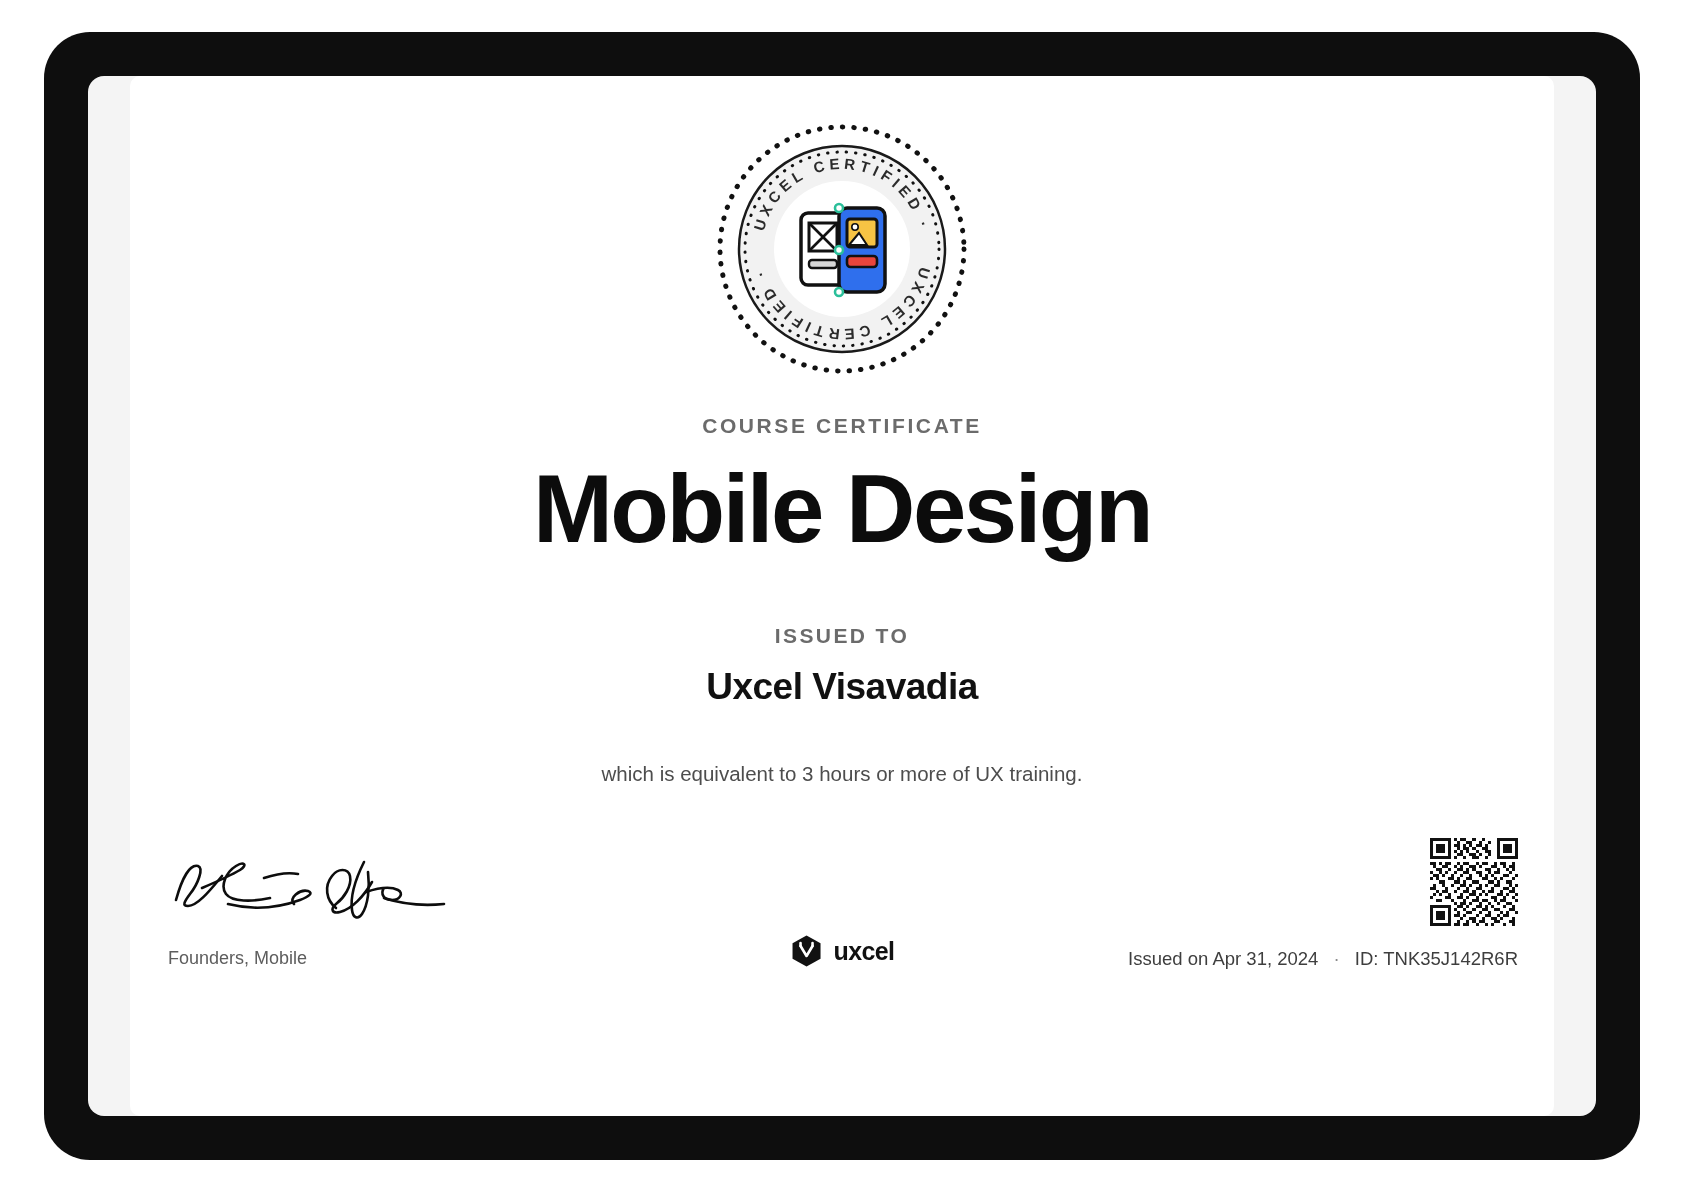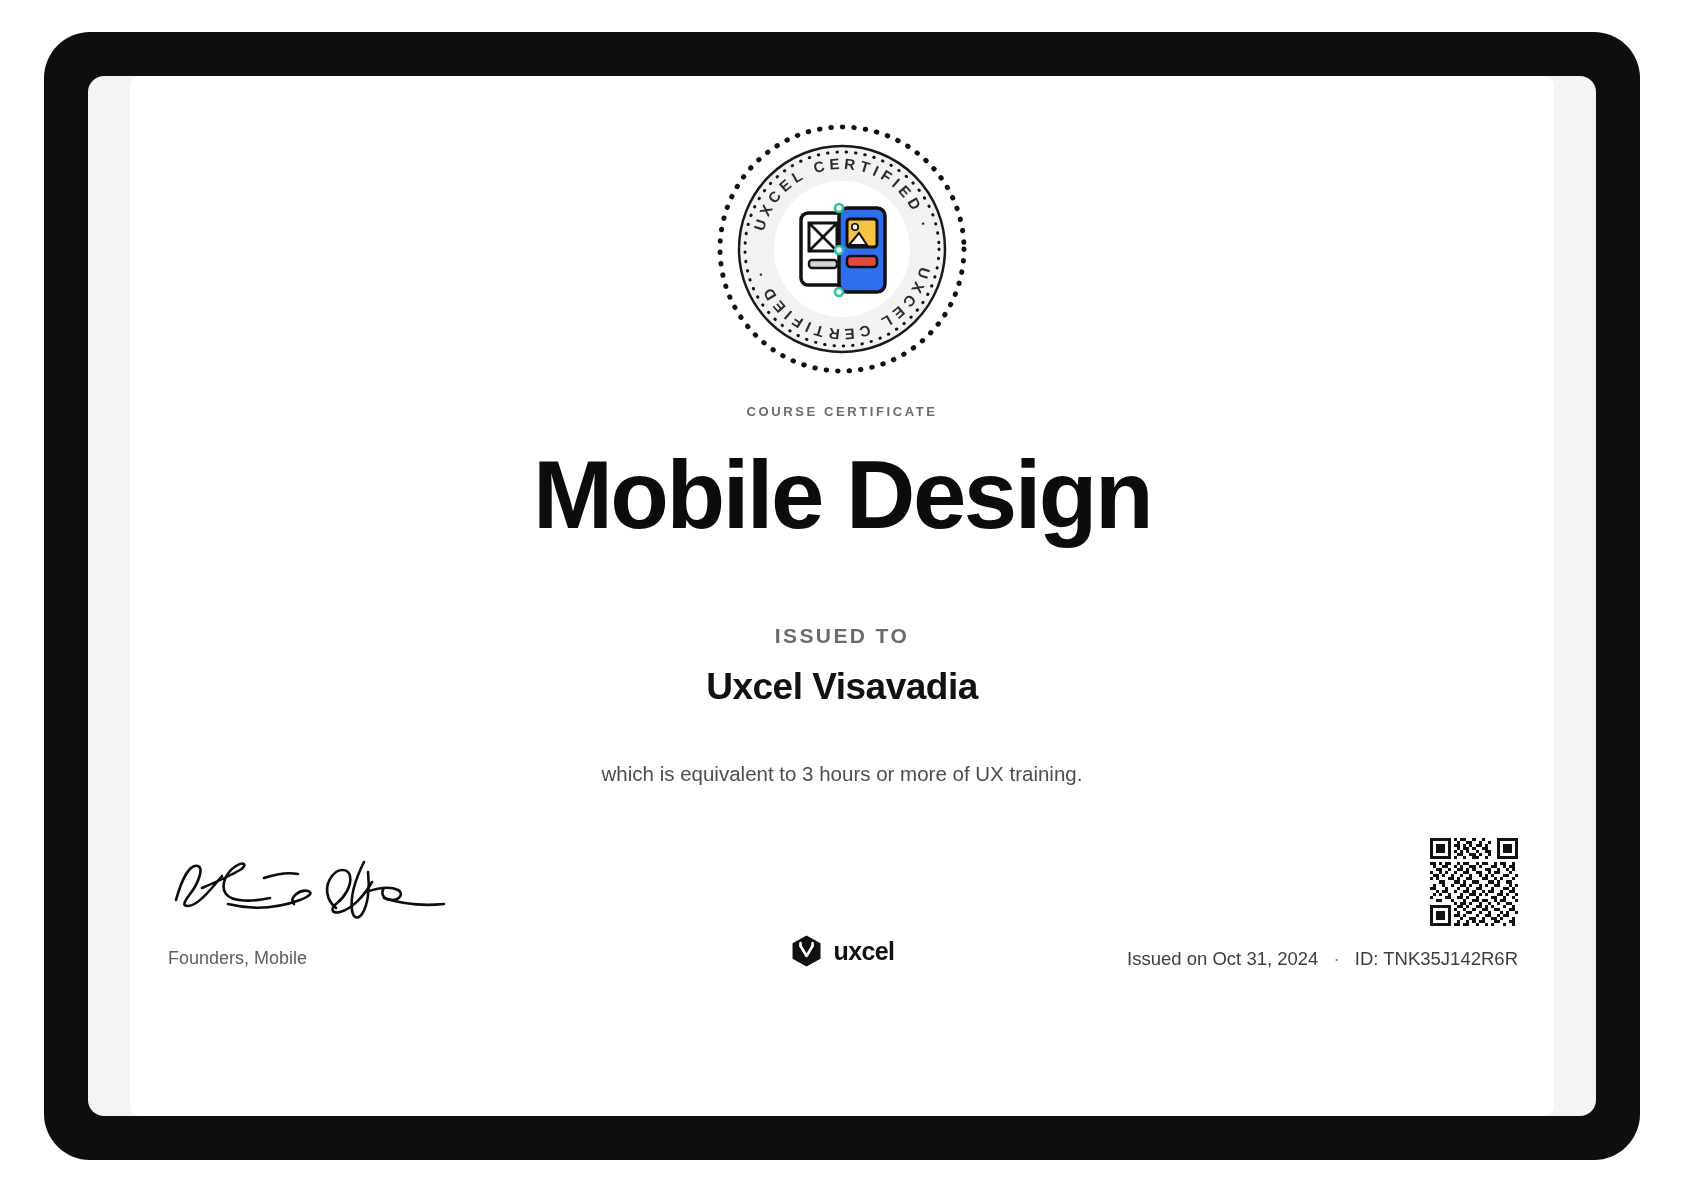--- a/index.html
+++ b/index.html
@@ -45,31 +45,31 @@
     transform: translateX(-50%);
     top: 44px;
     width: 258px;
     height: 258px;
   }
   .seal-wrap svg { display: block; }
 
   
   .eyebrow {
     position: absolute;
-    top: 328px;
+    top: 338px;
     width: 100%;
     text-align: center;
-    font-size: 13px;
+    font-size: 21px;
     font-weight: bold;
     letter-spacing: 2.6px;
     color: #6b6b6b;
   }
   .course-title {
     position: absolute;
-    top: 364px;
+    top: 378px;
     width: 100%;
     text-align: center;
     font-size: 96px;
     font-weight: bold;
     letter-spacing: -2.5px;
     color: #0c0c0c;
   }
   .issued-to-label {
     position: absolute;
     top: 548px;
@@ -447,20 +447,20 @@
             <rect x="15" y="28" width="1" height="1"></rect>
               <rect x="18" y="28" width="1" height="1"></rect>
             <rect x="20" y="28" width="1" height="1"></rect>
               <rect x="24" y="28" width="1" height="1"></rect>
             <rect x="27" y="28" width="1" height="1"></rect>
           </g>
         </svg>
       </div>
 
       <div class="issue-meta">
-        <span>Issued on Oct 31, 2024</span>
+        <span>Issued on Apr 31, 2024</span>
         <span class="dot">·</span>
         <span>ID: TNK35J142R6R</span>
       </div>
 
     </div>
   </div>
 </div>
 
 </body></html>

